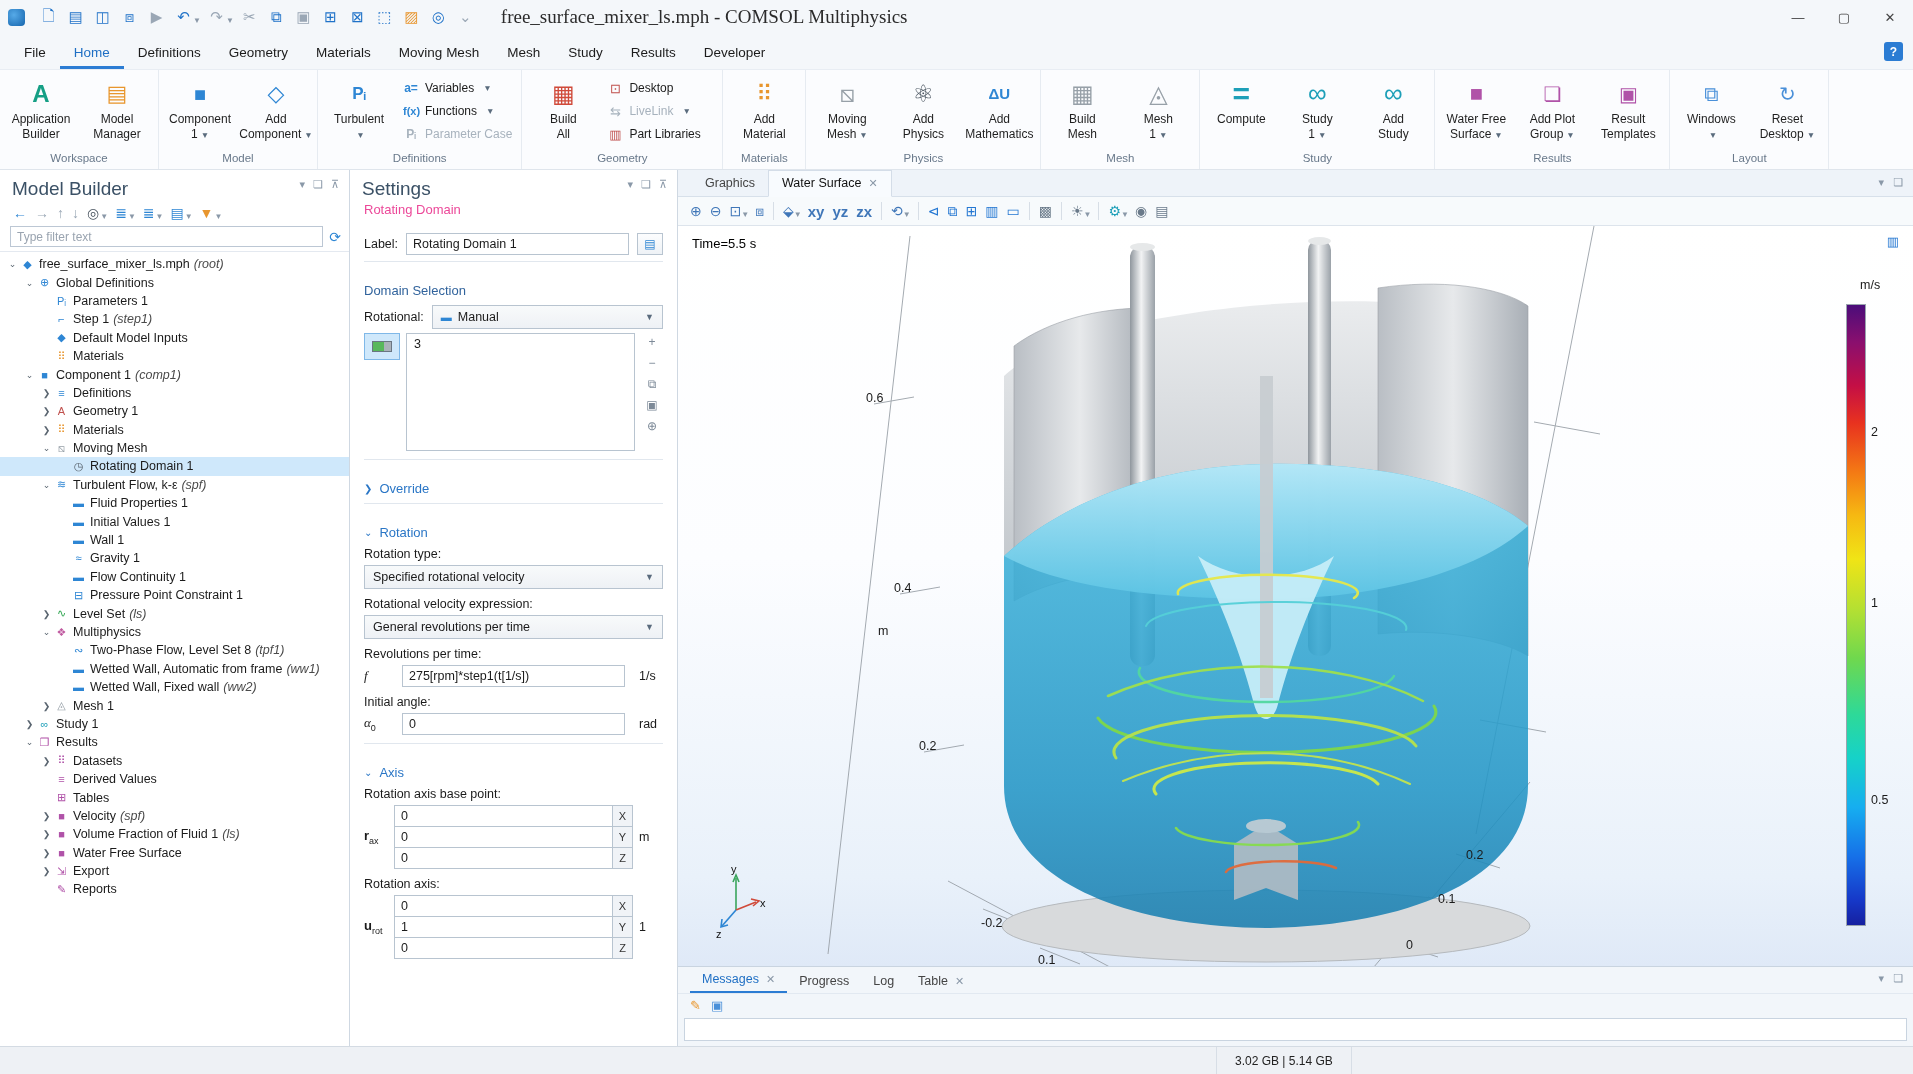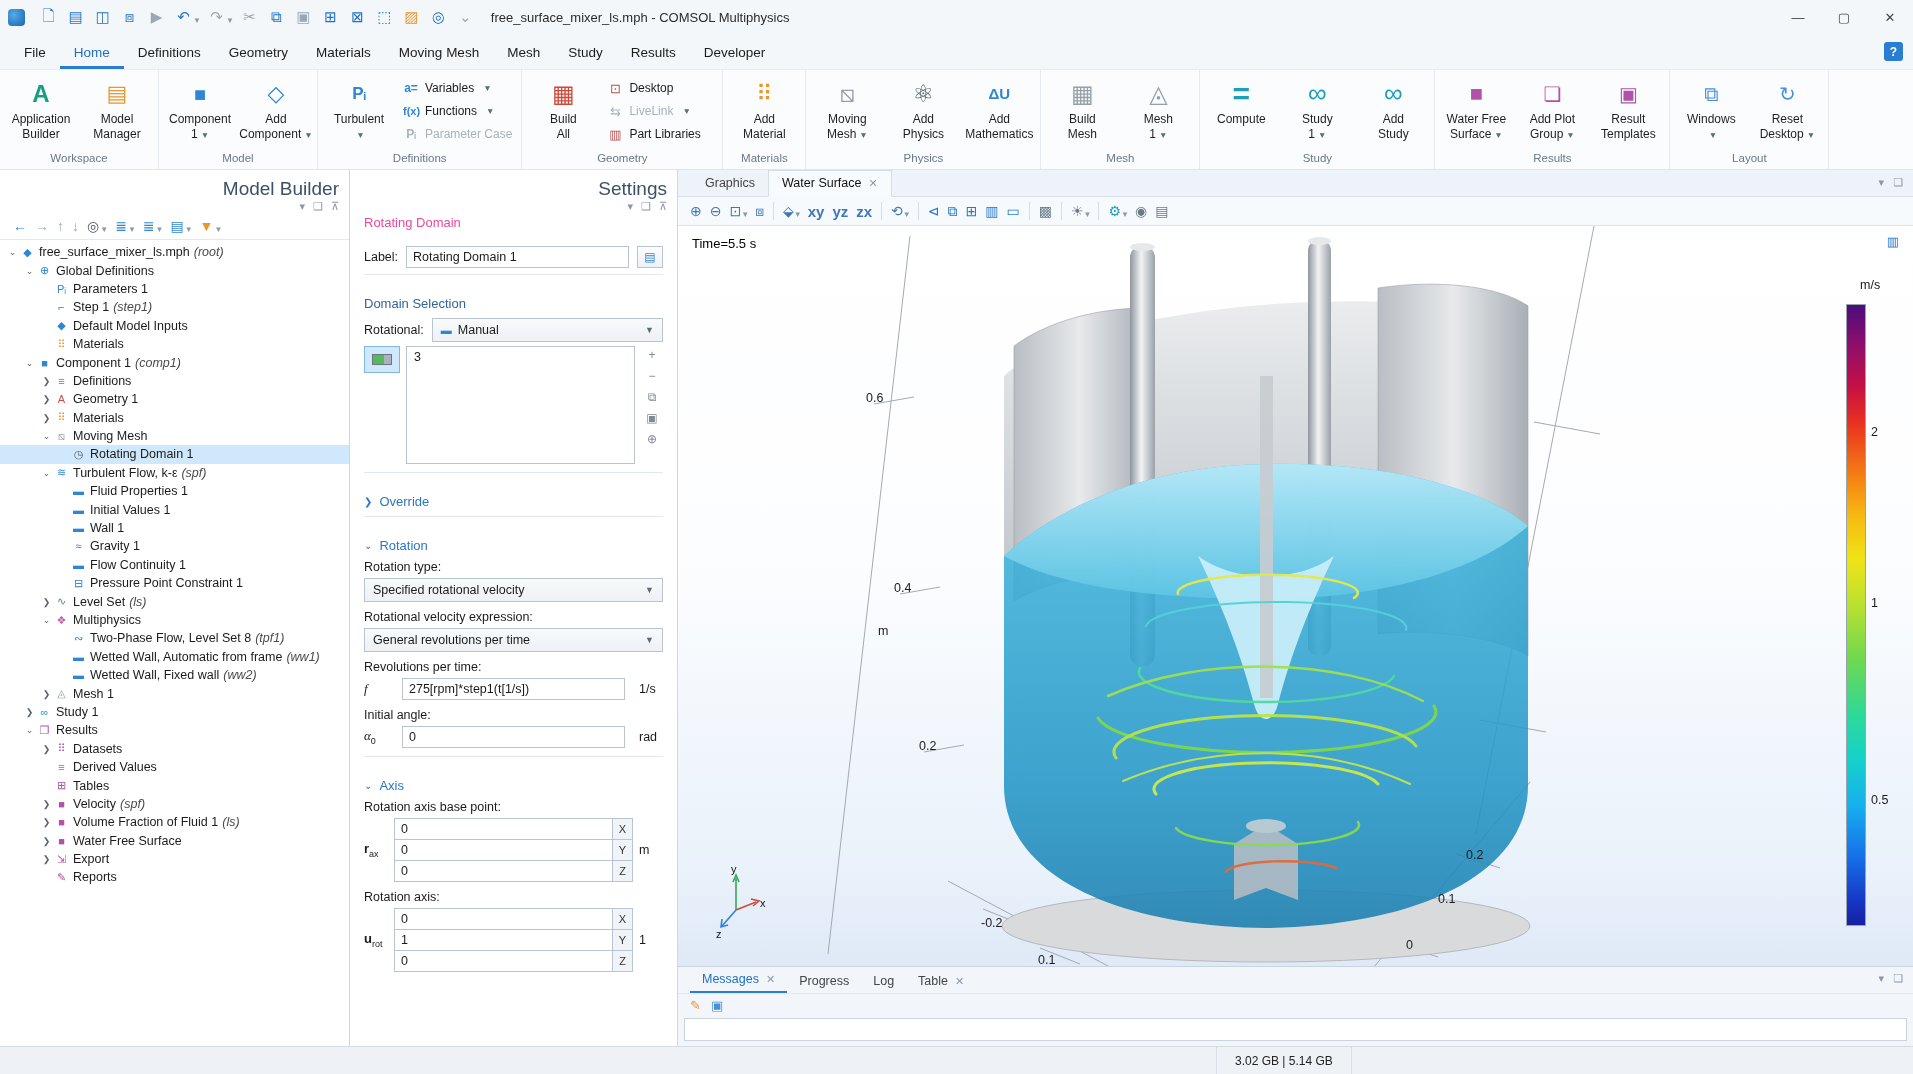--- a/index.html
+++ b/index.html
@@ -9,21 +9,21 @@
   
   .titlebar { height:34px; background:#f4f7fa; display:flex; align-items:center; padding-left:8px; }
   .app-logo { width:17px; height:17px; border-radius:4px;
     background:radial-gradient(circle at 35% 35%, #56aae8, #1565ad); margin-right:10px; }
   .qat { display:flex; align-items:center; }
   .qat-icon { width:27px; height:26px; display:flex; align-items:center; justify-content:center;
     font-size:15px; color:#1f72c8; }
   .qat-icon.gray { color:#9aa7b5; }
   .qat-icon.orange { color:#e8962e; }
   .qat-caret { font-size:8px; color:#8a98a8; margin:6px 2px 0 -4px; }
-  .win-title { font-size:13px; color:#2b2b2b; margin-left:12px; }
+  .win-title { font-size:19px; color:#2b2b2b; margin-left:22px;font-family:Liberation Serif, serif; }
   .win-controls { margin-left:auto; display:flex; height:34px; }
   .win-btn { width:46px; display:flex; align-items:center; justify-content:center;
     font-size:13px; color:#444; }
 
   
   .menubar { height:36px; background:#f4f7fa; display:flex; align-items:flex-end;
     padding:0 10px; border-bottom:1px solid #e8edf3; position:relative; }
   .menu-tab { padding:9px 14px 9px; font-size:13.5px; color:#1b1b1b; cursor:default; }
   .menu-tab.active { color:#1f6fc4; border-bottom:3px solid #2b7cd3; padding-bottom:6px; }
   .help-btn { position:absolute; right:10px; bottom:8px; width:19px; height:19px; background:#2b7cd3;
@@ -44,21 +44,21 @@
   .caret { font-size:8.5px; color:#5a6b7d; margin-left:3px; }
   .disabled, .disabled .ric { color:#a7b2bd !important; }
 
   
   .main { display:flex; height:876px; }
   .panel { background:#fff; }
   #mb-panel { width:350px; border-right:1px solid #cfd8e2; display:flex; flex-direction:column; }
   #set-panel { width:328px; border-right:1px solid #cfd8e2; overflow:hidden; }
   #gfx-panel { width:1235px; display:flex; flex-direction:column; }
 
-  .panel-head { display:flex; align-items:flex-end; padding:8px 10px 2px 12px;flex-direction:column; }
+  .panel-head { display:flex; align-items:flex-start; padding:8px 10px 2px 12px; }
   .panel-title { font-size:19px; color:#3b5166; }
   .panel-head-icons { margin-left:auto; display:flex; gap:8px; color:#8a98a8; font-size:11px; }
 
   
   .mb-toolbar { display:flex; align-items:center; gap:2px; padding:2px 8px 4px 10px; }
   .mb-tool { display:flex; align-items:center; font-size:14px; color:#2e86d4; padding:1px 3px; }
   .mb-tool.gray { color:#9aa7b5; }
   .mb-filter-row { display:flex; align-items:center; padding:0 8px 4px 10px; gap:6px; }
   .mb-filter { flex:1; height:21px; border:1px solid #bcc7d4; font-size:12px; color:#9aa4b0;
     display:flex; align-items:center; padding:0 6px; background:#fff; }
@@ -407,20 +407,24 @@
         <span class="qat-caret">▼</span>
         <span class="mb-tool" style="color: rgb(46, 134, 212);">≣</span>
         <span class="qat-caret">▼</span>
         <span class="mb-tool" style="color: rgb(46, 134, 212);">≣</span>
         <span class="qat-caret">▼</span>
         <span class="mb-tool" style="color: rgb(46, 134, 212);">▤</span>
         <span class="qat-caret">▼</span>
         <span class="mb-tool" style="color: rgb(232, 150, 46);">▼</span>
         <span class="qat-caret">▼</span>
       </div>
+    <div class="mb-filter-row">
+      <div class="mb-filter">Type filter text</div>
+      <span class="mb-refresh">⟳</span>
+    </div>
     <div class="tree" id="mb-tree">
         <div class="tree-row" style="padding-left: 6px;">
           <span class="tr-exp">⌄</span>
           <span class="tr-ico" style="color: rgb(46, 134, 212);">◆</span>
           <span>free_surface_mixer_ls.mph</span>
           <span class="tr-suffix">(root)</span>
         </div>
         <div class="tree-row" style="padding-left: 23px;">
           <span class="tr-exp">⌄</span>
           <span class="tr-ico" style="color: rgb(46, 134, 212);">⊕</span>

